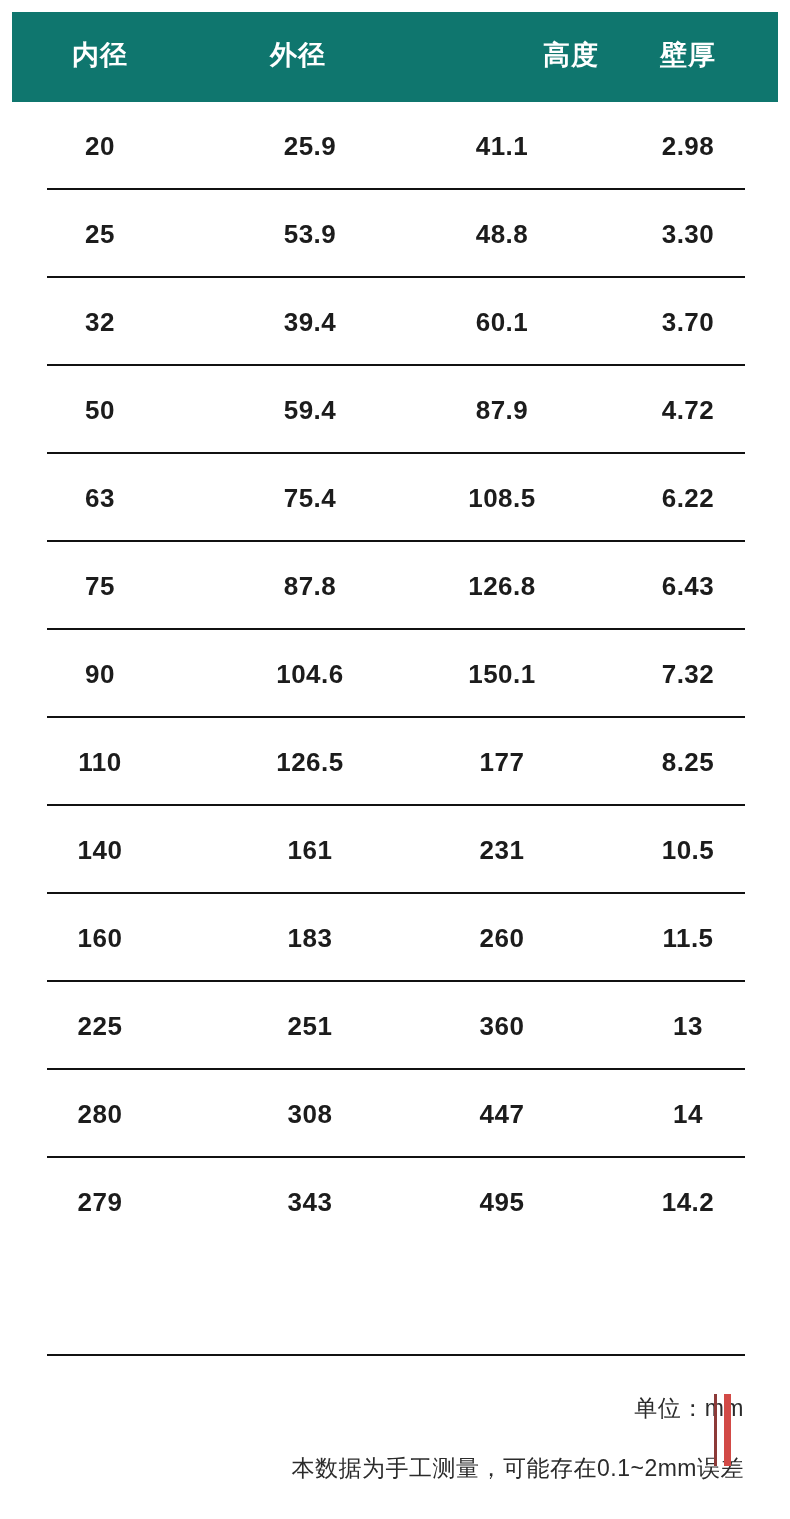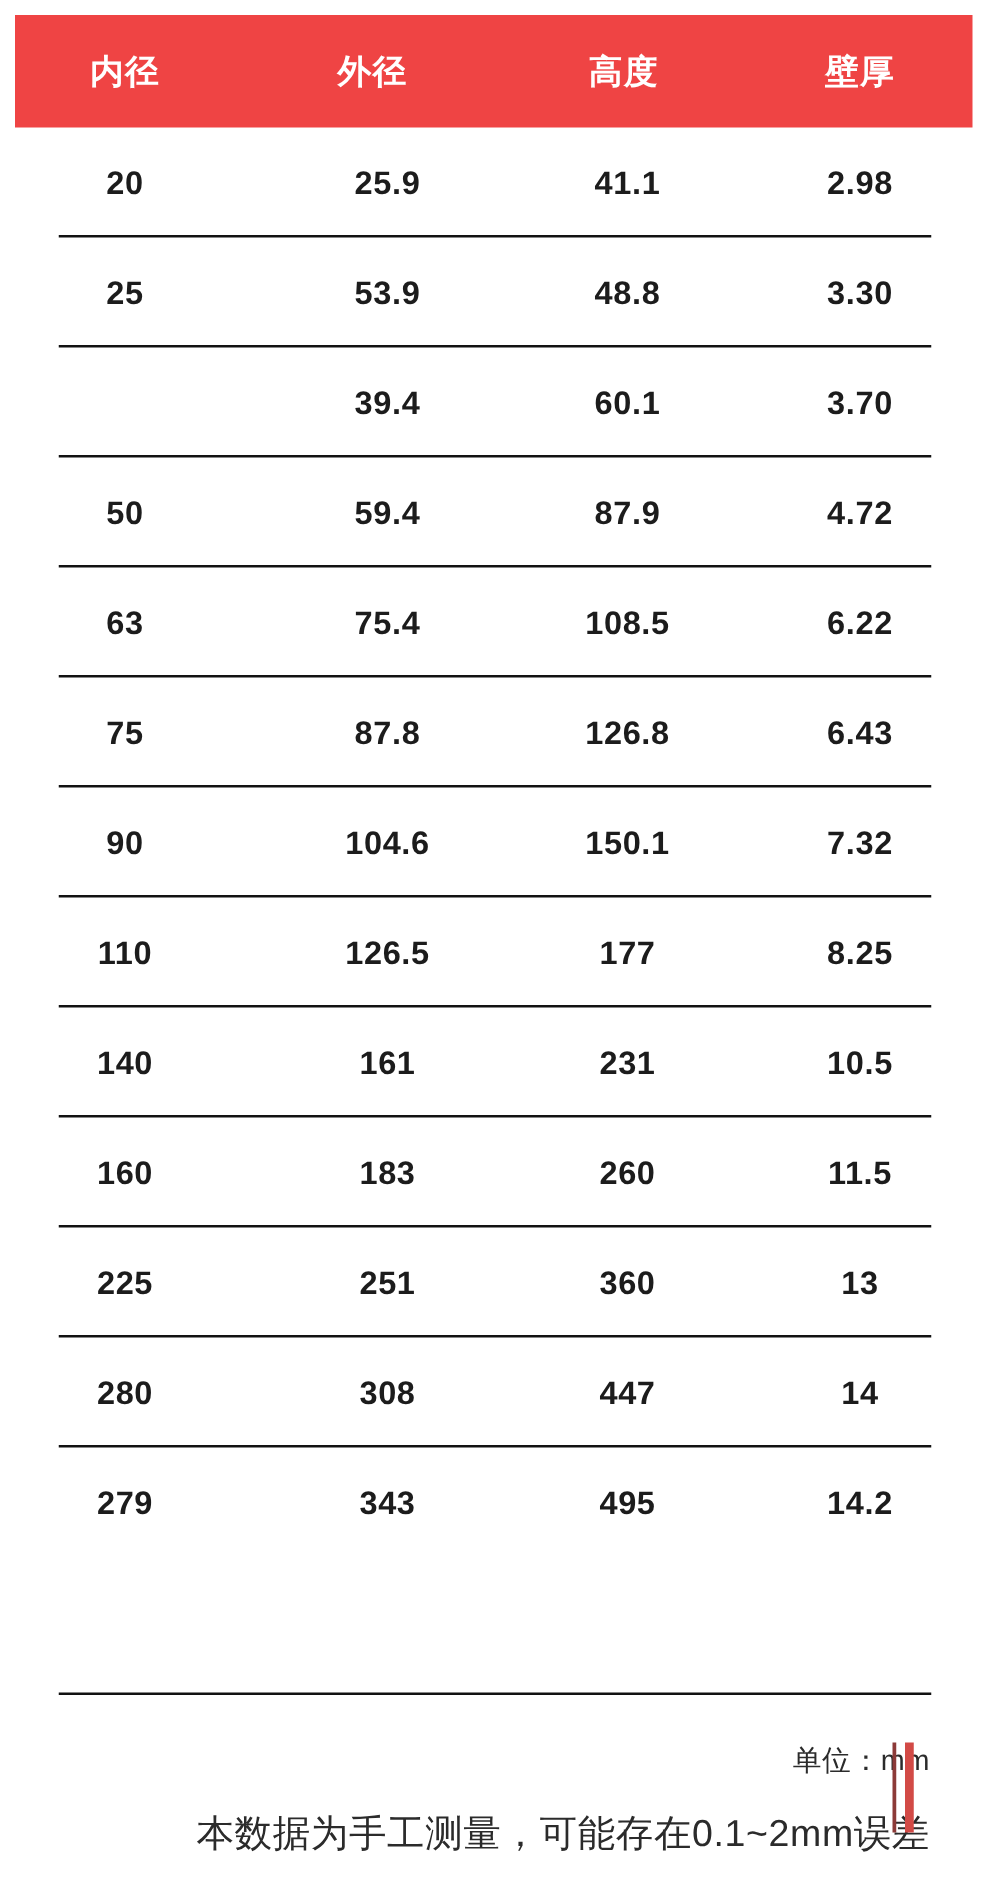--- a/index.html
+++ b/index.html
@@ -23,42 +23,43 @@
     box-sizing: border-box;
   }
 
   
   .table-header {
     position: absolute;
     left: 12px;
     top: 12px;
     width: 766px;
     height: 90px;
-    background: #ef4444;
+    background: #0f766e;
     display: flex;
     align-items: center;
+    font-family: Liberation Mono, monospace;
   }
   .th {
     color: #ffffff;
     font-size: 27px;
     font-weight: bold;
     text-align: center;
     letter-spacing: 1px;
     line-height: 1;
     user-select: none;
   }
   
   .c1 { position: absolute; left: 0px;   width: 200px; }
   .c2 { position: absolute; left: 198px; width: 224px; }
   .c3 { position: absolute; left: 402px; width: 200px; }
   .c4 { position: absolute; left: 588px; width: 200px; }
 
   .table-header .c1 { left: -12px; }
   .table-header .c2 { left: 174px; }
-  .table-header .c3 { left: 387px; }
+  .table-header .c3 { left: 387px; text-align: right; }
   .table-header .c4 { left: 576px; }
 
   
   .table-body {
     position: absolute;
     left: 0;
     top: 102px;
     width: 670px;
   }
   .row {
@@ -107,21 +108,21 @@
     text-align: right;
     padding-right: 46px;
     color: #2b2b2b;
     font-size: 23px;
     line-height: 36px;
     font-weight: normal;
     letter-spacing: 0.5px;
     user-select: none;
   }
   .footer-line.second {
-    font-size: 30px;
+    font-size: 23px;
     margin-top: 24px;
   }
 
   .accent-bars {
     position: absolute;
     left: 714px;
     top: 1394px;
     height: 72px;
     width: 20px;
   }
@@ -166,20 +167,21 @@
 
     <div class="row">
       <div class="cell c1">25</div>
       <div class="cell c2">53.9</div>
       <div class="cell c3">48.8</div>
       <div class="cell c4">3.30</div>
       <div class="divider"></div>
     </div>
 
     <div class="row">
+      <div class="cell c1">32</div>
       <div class="cell c2">39.4</div>
       <div class="cell c3">60.1</div>
       <div class="cell c4">3.70</div>
       <div class="divider"></div>
     </div>
 
 
     <div class="row">
       <div class="cell c1">50</div>
       <div class="cell c2">59.4</div>

